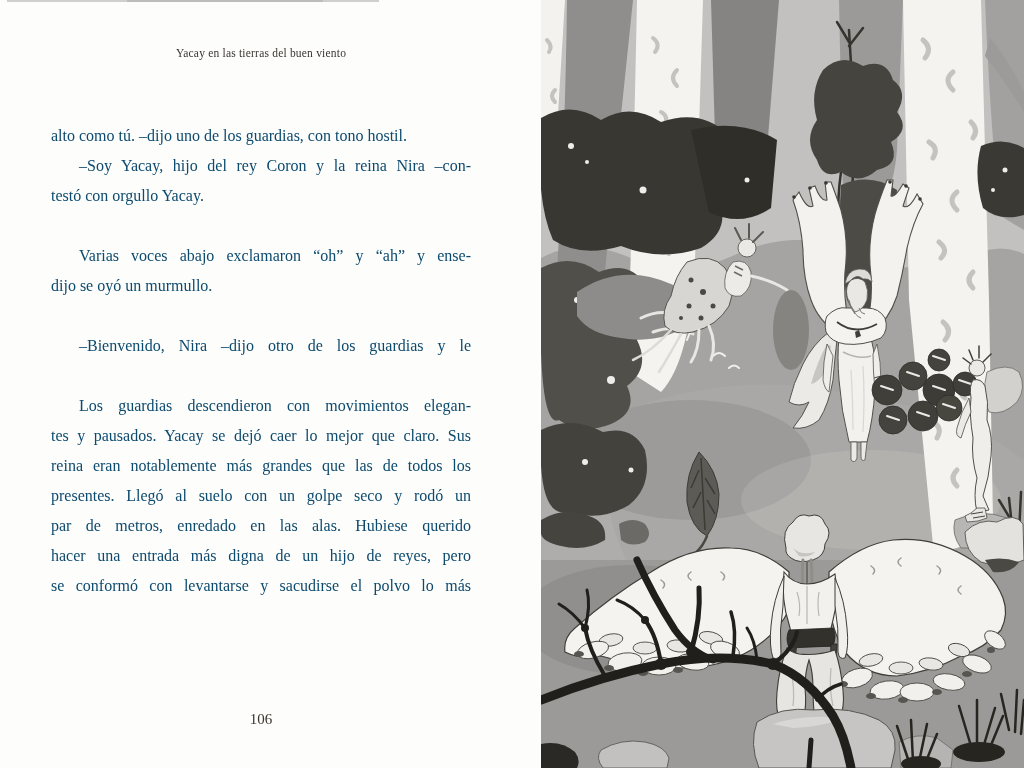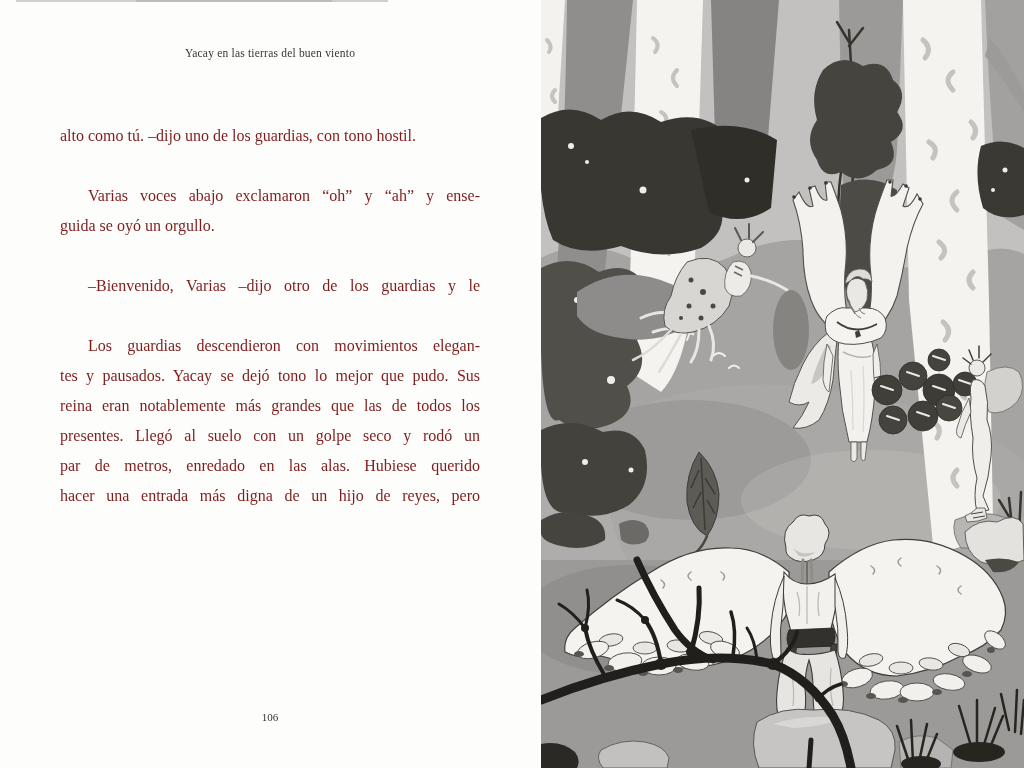--- a/index.html
+++ b/index.html
@@ -1,59 +1,62 @@
 <!DOCTYPE html>
 <html><head>
 <meta charset="utf-8">
 <style>
   html,body{margin:0;padding:0;background:#ffffff;}
   .stage{position:relative;width:1024px;height:768px;background:#fdfdfc;overflow:hidden;
          font-family:"Liberation Serif","DejaVu Serif",serif;}
   
-  .page-left{position:absolute;left:16px;top:0;width:541px;height:768px;background:#fdfdfc;}
+  .page-left{position:absolute;left:7px;top:0;width:541px;height:768px;background:#fdfdfc;}
   .scan-line{position:absolute;left:0;top:0;width:372px;height:2px;background:#cfcfcd;}
   .scan-line2{position:absolute;left:120px;top:0;width:196px;height:2px;background:#bdbdbb;}
   .running-header{position:absolute;left:44px;top:47px;width:420px;text-align:center;
                   font-size:11.5px;letter-spacing:.2px;color:#3a352f;}
   .body-text{position:absolute;left:44px;top:121px;width:420px;
-             font-size:16px;color:#7f1d1d;}
+             font-size:16px;color:#0c4a6e;}
   .ln{height:30px;line-height:30px;overflow:hidden;}
   .just{text-align:justify;}
   .just::after{content:"";display:inline-block;width:100%;height:0;}
   .ind{text-indent:28px;}
   .gap{height:30px;}
   .page-number{position:absolute;left:44px;top:711px;width:420px;text-align:center;
-               font-size:11px;color:#3a352f;}
+               font-size:15px;color:#3a352f;}
   
   .page-right{position:absolute;left:541px;top:0;width:483px;height:768px;}
   svg{display:block;}
 </style>
 </head>
 <body>
 
 <div class="stage">
 
   <div class="page-left">
     <div class="scan-line"></div>
     <div class="scan-line2"></div>
     <div class="running-header">Yacay en las tierras del buen viento</div>
     <div class="body-text">
       <div class="ln">alto como tú. –dijo uno de los guardias, con tono hostil.</div>
+      <div class="ln just ind">–Soy Yacay, hijo del rey Coron y la reina Nira –con-</div>
+      <div class="ln">testó con orgullo Yacay.</div>
       <div class="gap"></div>
       <div class="ln just ind">Varias voces abajo exclamaron “oh” y “ah” y ense-</div>
-      <div class="ln">guida se oyó un orgullo.</div>
+      <div class="ln">dijo se oyó un murmullo.</div>
       <div class="gap"></div>
-      <div class="ln just ind">–Bienvenido, Varias –dijo otro de los guardias y le</div>
+      <div class="ln just ind">–Bienvenido, Nira –dijo otro de los guardias y le</div>
       <div class="gap"></div>
       <div class="ln just ind">Los guardias descendieron con movimientos elegan-</div>
-      <div class="ln just">tes y pausados. Yacay se dejó tono lo mejor que pudo. Sus</div>
+      <div class="ln just">tes y pausados. Yacay se dejó caer lo mejor que claro. Sus</div>
       <div class="ln just">reina eran notablemente más grandes que las de todos los</div>
       <div class="ln just">presentes. Llegó al suelo con un golpe seco y rodó un</div>
       <div class="ln just">par de metros, enredado en las alas. Hubiese querido</div>
       <div class="ln just">hacer una entrada más digna de un hijo de reyes, pero</div>
+      <div class="ln just">se conformó con levantarse y sacudirse el polvo lo más</div>
     </div>
     <div class="page-number">106</div>
   </div>
 
   <div class="page-right">
   <svg viewBox="0 0 483 768" width="483" height="768" xmlns="http://www.w3.org/2000/svg">
 
     <g>
       <rect x="0" y="0" width="483" height="768" fill="#aeadab"></rect>
       <rect x="0" y="0" width="483" height="300" fill="#c2c1bf"></rect>

